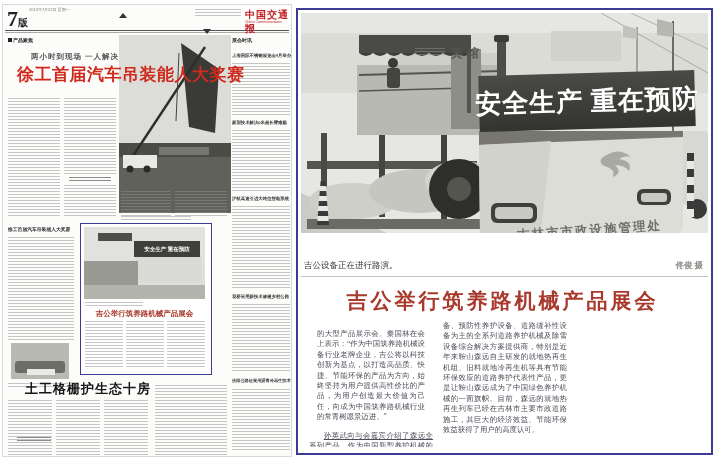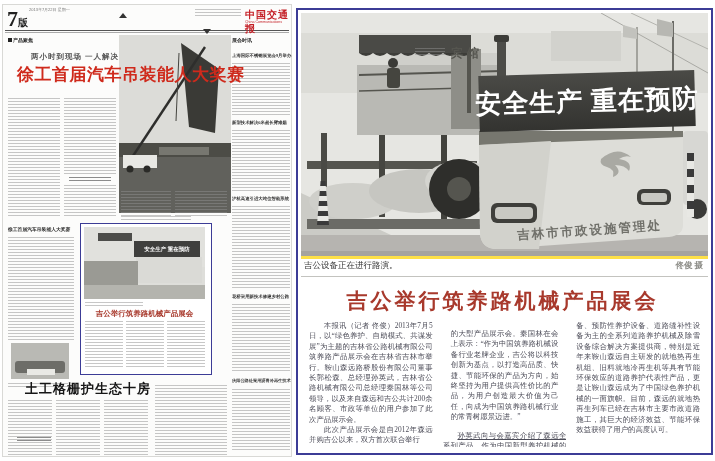--- a/index.html
+++ b/index.html
@@ -108,21 +108,21 @@
     <div class="abs smallhl" style="left:229px;top:192px;width:60px;font-size:4.4px;color:#333;">沪杭高速引进大吨位智能系统</div>
     <div class="abs sim" style="left:229px;top:201px;width:58px;height:82px;"></div>
     <div class="abs smallhl" style="left:229px;top:290px;width:60px;font-size:4.4px;color:#333;">花桥采用新技术修建乡村公路</div>
     <div class="abs sim" style="left:229px;top:299px;width:58px;height:68px;"></div>
     <div class="abs smallhl" style="left:229px;top:374px;width:60px;font-size:4.2px;color:#333;">庆阳公路处采用沥青冷再生技术</div>
     <div class="abs sim" style="left:229px;top:384px;width:58px;height:62px;"></div>
   </div>
 
   <div class="abs detail">
 
-    <div class="abs photo" style="left:3px;top:3px;width:407px;height:246px;background:#fde047;">
+    <div class="abs photo" style="left:3px;top:3px;width:407px;height:220px;background:#fde047;">
 
       <svg class="abs" style="left:0;top:0;" width="407" height="243" viewBox="0 0 407 243">
         <rect width="407" height="243" fill="#e6e6e2"></rect>
         <rect x="0" y="20" width="407" height="60" fill="#dcdcd7"></rect>
         <rect x="250" y="18" width="70" height="30" fill="#d2d2cd"></rect>
         <rect x="90" y="40" width="110" height="26" fill="#cfcfca"></rect>
         <line x1="300" y1="0" x2="407" y2="60" stroke="#a9a9a4" stroke-width="1"></line>
         <line x1="330" y1="0" x2="407" y2="36" stroke="#b3b3ae" stroke-width="1"></line>
         <line x1="372" y1="8" x2="372" y2="120" stroke="#6b6b66" stroke-width="2"></line>
         <polygon points="356,6 372,10 372,24 356,22" fill="#b7b7b2"></polygon>
@@ -200,24 +200,20 @@
     <div class="abs" style="left:6px;top:250px;width:399px;height:13px;font-size:8.5px;color:#333;">
       <span style="float:left;">吉公设备正在进行路演。</span>
       <span style="float:right;color:#8a8a85;font-weight:bold;text-align:center;">佟俊 摄</span>
     </div>
     <div class="abs" style="left:3px;top:266px;width:407px;height:1px;background:#c3c3bf;"></div>
 
     <div class="abs serifB" style="left:0;top:277px;width:409px;text-align:center;font-size:21px;color:#a8392c;letter-spacing:3px;">吉公举行筑养路机械产品展会</div>
 
     <div class="abs" style="left:11px;top:311px;width:391px;height:126px;display:flex;gap:10px;overflow:hidden;">
       <div style="width:124px;overflow:hidden;">
-        <p style="margin:0;font-size:7.4px;line-height:10.4px;color:#4c4c58;text-align:justify;text-indent:2em;">本报讯（记者 佟俊）2013年7月5日，以“绿色养护、自助模式、共谋发展”为主题的吉林省公路机械有限公司筑养路产品展示会在吉林省吉林市举行。鞍山森远路桥股份有限公司董事长郭松森、总经理孙英武，吉林省公路机械有限公司总经理秦国林等公司领导，以及来自森远和吉公共计200余名顾客、市政等单位的用户参加了此次产品展示会。</p>
-        <p style="margin:0;font-size:7.4px;line-height:10.4px;color:#4c4c58;text-align:justify;text-indent:2em;">此次产品展示会是自2012年森远并购吉公以来，双方首次联合举行</p>
-      </div>
-      <div style="width:124px;overflow:hidden;">
         <p style="margin:8px;font-size:7.4px;line-height:10.4px;color:#4c4c58;text-align:justify;">的大型产品展示会。秦国林在会上表示：“作为中国筑养路机械设备行业老牌企业，吉公将以科技创新为基点，以打造高品质、快捷、节能环保的产品为方向，始终坚持为用户提供高性价比的产品，为用户创造最大价值为己任，向成为中国筑养路机械行业的常青树愿景迈进。”</p>
         <p style="margin:0;font-size:7.4px;line-height:10.4px;color:#4c4c58;text-align:justify;text-indent:2em;text-decoration:underline;">孙英武向与会嘉宾介绍了森远全系列产品。作为中国新型养护机械的代表企业，鞍山森远形成了以除雪设</p>
       </div>
       <div style="width:124px;overflow:hidden;">
         <p style="margin:0;font-size:7.4px;line-height:10.4px;color:#4c4c58;text-align:justify;">备、预防性养护设备、道路缝补性设备为主的全系列道路养护机械及除雪设备综合解决方案提供商，特别是近年来鞍山森远自主研发的就地热再生机组、旧料就地冷再生机等具有节能环保效应的道路养护代表性产品，更是让鞍山森远成为了中国绿色养护机械的一面旗帜。目前，森远的就地热再生列车已经在吉林市主要市政道路施工，其巨大的经济效益、节能环保效益获得了用户的高度认可。</p>
       </div>
     </div>
   </div>
 </div>
 

